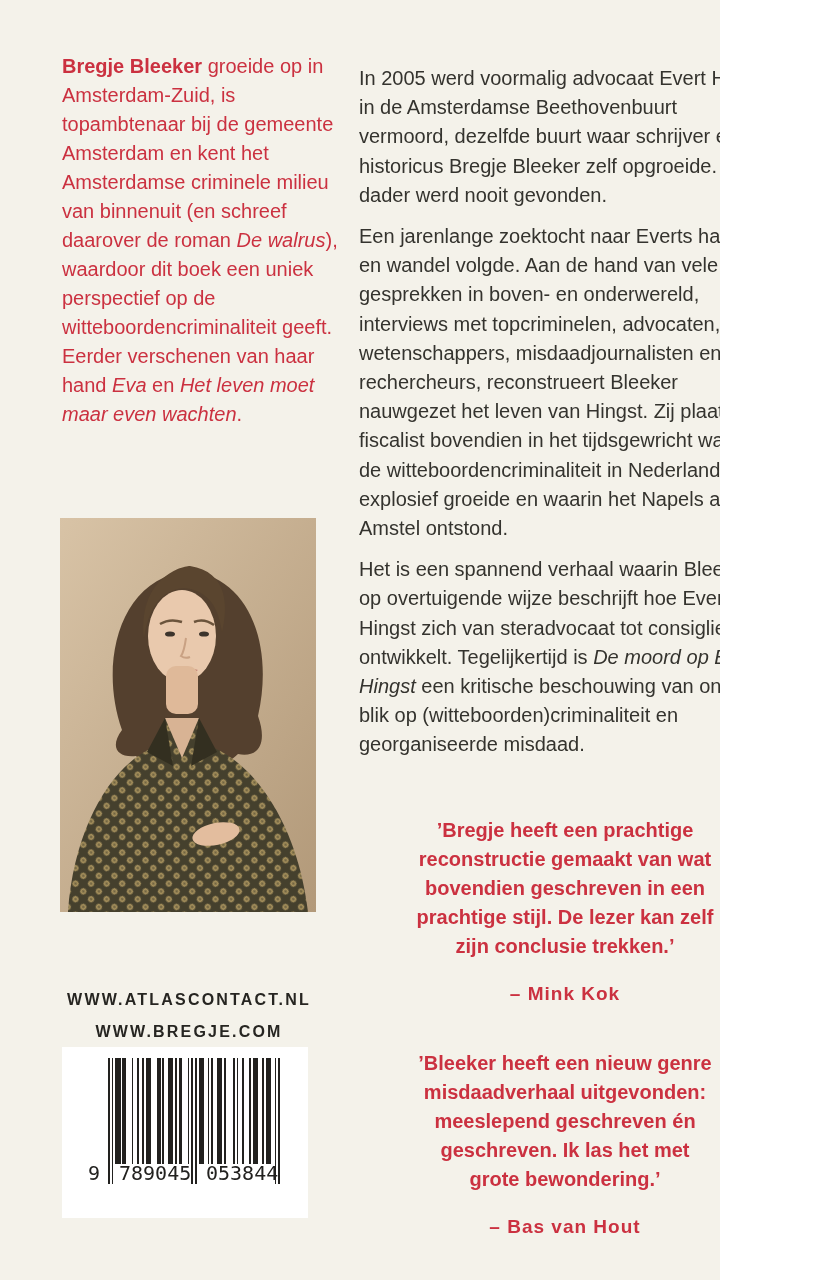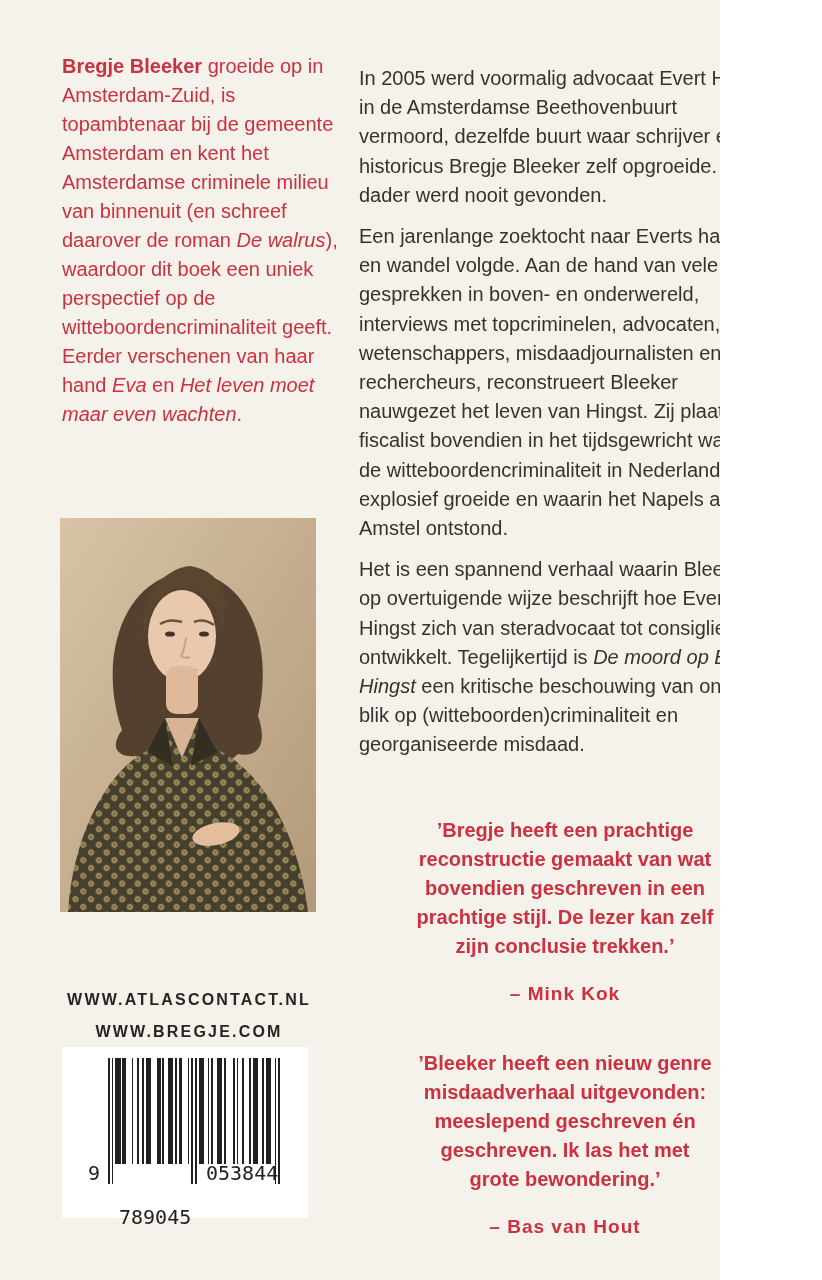--- a/index.html
+++ b/index.html
@@ -34,21 +34,21 @@
   .bars{
     position:absolute;left:46px;top:11px;width:172px;height:126px;
     fill:#22211f;shape-rendering:crispEdges;
   }
   .bc-digit{
     position:absolute;top:114px;
     font-family:"DejaVu Sans Mono",monospace;
     font-size:20px;color:#22211f;white-space:nowrap;
   }
   .bc-left{left:26px;}
-  .bc-g1{left:57px;margin-top:44px;}
+  .bc-g1{left:57px;}
   .bc-g2{left:144px;}
   
   .blurb{
     position:absolute;left:347px;top:52px;width:436px;
     font-size:20px;line-height:29.2px;color:#34332e;
   }
   .blurb p{margin:12px;}
   .blurb i{font-style:italic;}
   .quote{
     position:absolute;left:347px;width:436px;text-align:center;

